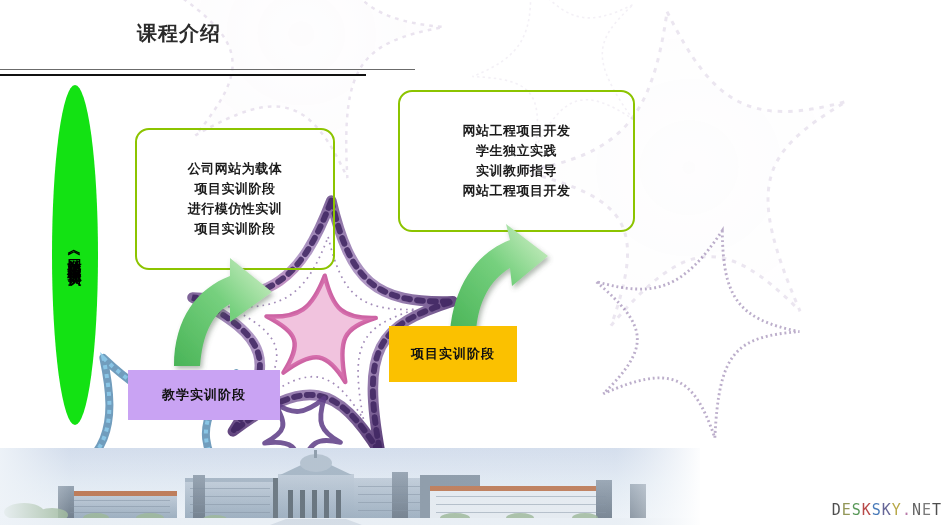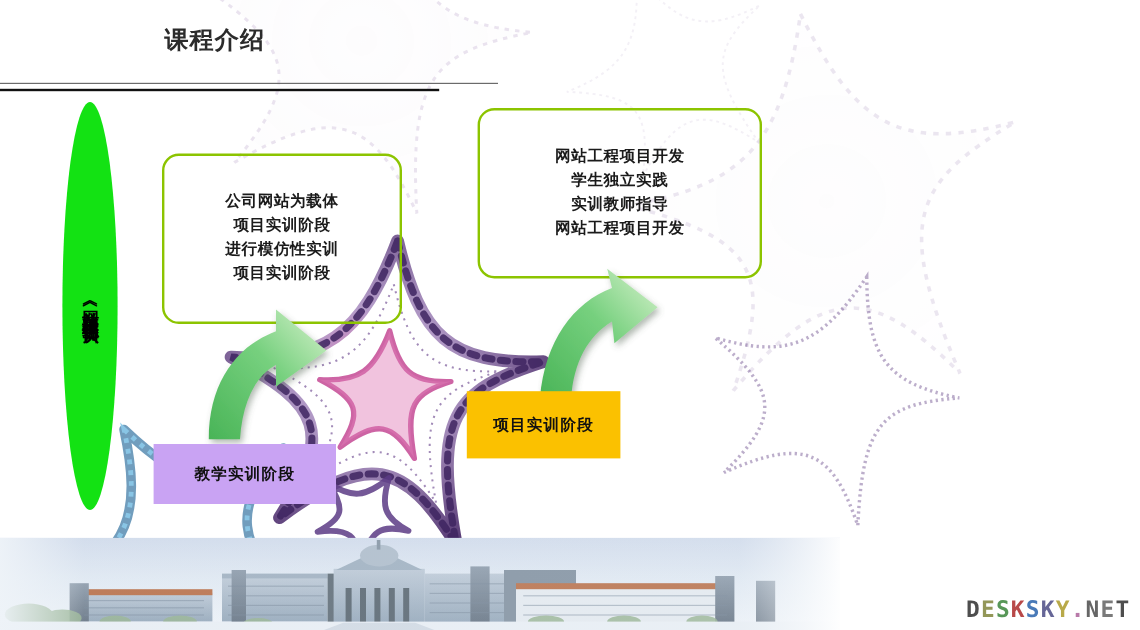--- a/index.html
+++ b/index.html
@@ -143,22 +143,22 @@
     height: 77px;
     overflow: hidden;
   }
 
   
   .watermark {
     position: absolute;
     right: 8px;
     bottom: 6px;
     font-family: "DejaVu Sans Mono", "Liberation Mono", monospace;
-    font-size: 19px;
-    font-weight: 700;
+    font-size: 15px;
+    font-weight: 400;
     letter-spacing: 1px;
     opacity: 0.92;
     white-space: nowrap;
   }
   .watermark span { display: inline-block; }
 </style>
 </head>
 <body>
 
 <div id="slide">

